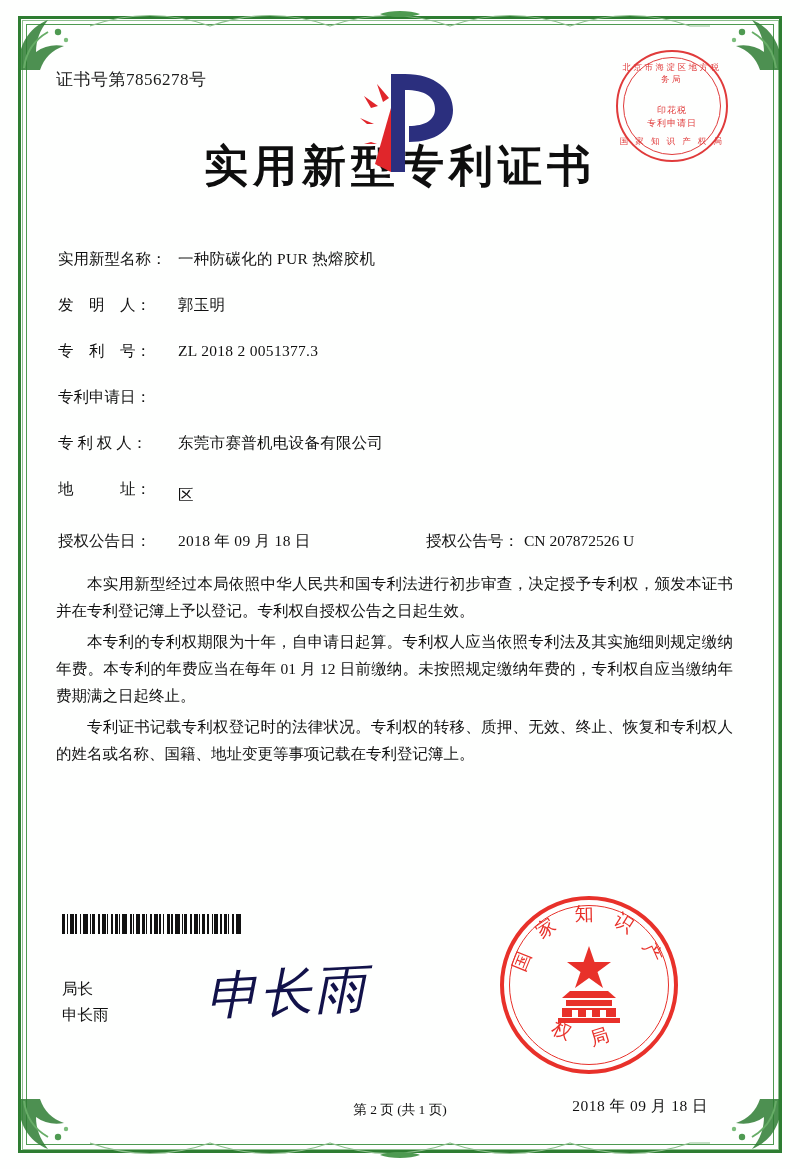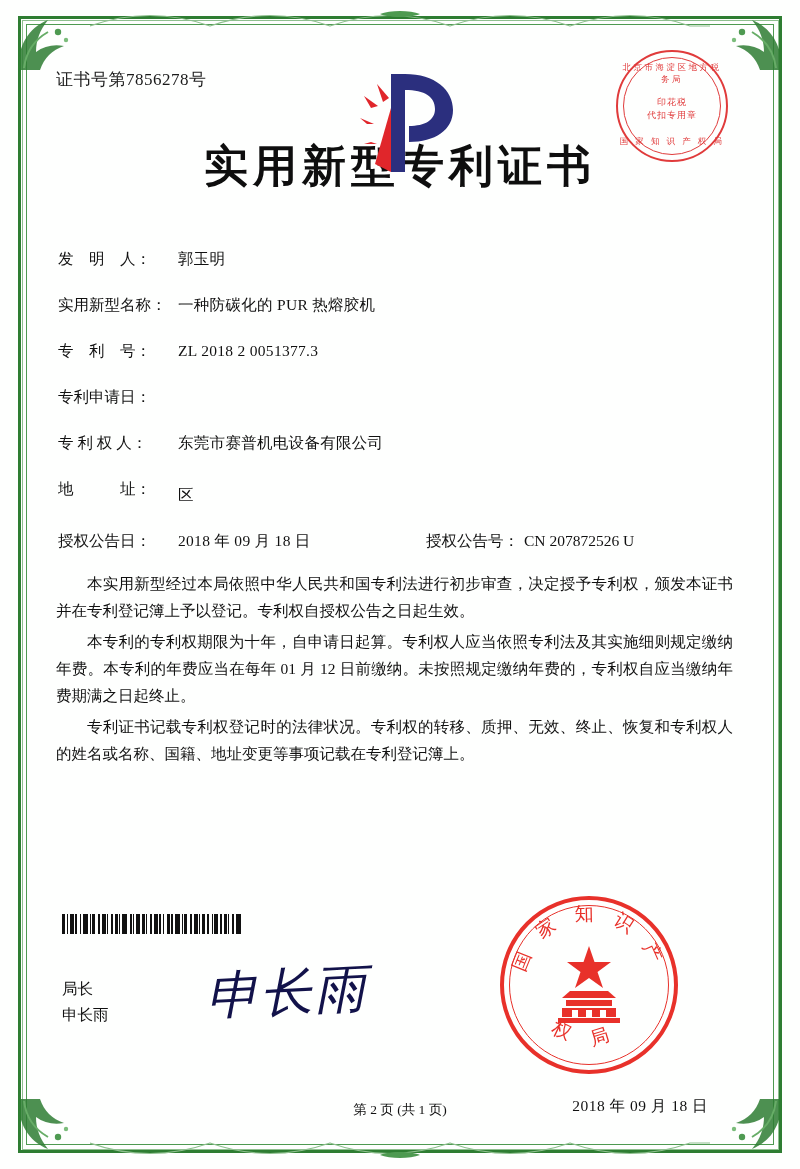--- a/index.html
+++ b/index.html
@@ -93,21 +93,21 @@
     text-align: center;
     font-size: 8.5px;
     letter-spacing: 2.5px;
     font-family: "Liberation Serif", serif;
   }
   .seal-tax .arc-top { top: 10px; }
   .seal-tax .arc-bottom { bottom: 12px; }
   .seal-tax .mid {
     position: absolute;
     left: 0; width: 100%;
-    top: 44px;
+    top: 52px;
     text-align: center;
     font-size: 9px;
     line-height: 13px;
     letter-spacing: 1px;
   }
 
   .title {
     text-align: center;
     font-size: 44px;
     font-weight: bold;
@@ -295,39 +295,39 @@
         <path d="M36 56 L43 56 L29 50 Z" fill="#e0262b"></path>
         <path d="M40 74 L46 76 L33 76 Z" fill="#e0262b"></path>
       </svg>
     </div>
 
     <div class="seal-tax">
       <div class="ring"></div>
       <div class="arc-top">北京市海淀区地方税务局</div>
       <div class="mid">
         <span>印花税</span><br>
-        <span>代扣专用章</span>
+        <span>专利申请日</span>
       </div>
       <div class="arc-bottom">国 家 知 识 产 权 局</div>
     </div>
 
     <div class="cert-no">证书号第7856278号</div>
 
     <div class="title">实用新型专利证书</div>
 
     <div class="fields">
+
+      <div class="field">
+        <div class="lbl">实用新型名称：</div>
+        <div class="val">一种防碳化的 PUR 热熔胶机</div>
+      </div>
 
       <div class="field">
         <div class="lbl">发　明　人：</div>
         <div class="val">郭玉明</div>
-      </div>
-
-      <div class="field">
-        <div class="lbl">实用新型名称：</div>
-        <div class="val">一种防碳化的 PUR 热熔胶机</div>
       </div>
 
       <div class="field">
         <div class="lbl">专　利　号：</div>
         <div class="val">ZL 2018 2 0051377.3</div>
       </div>
 
       <div class="field">
         <div class="lbl">专利申请日：</div>
       </div>

